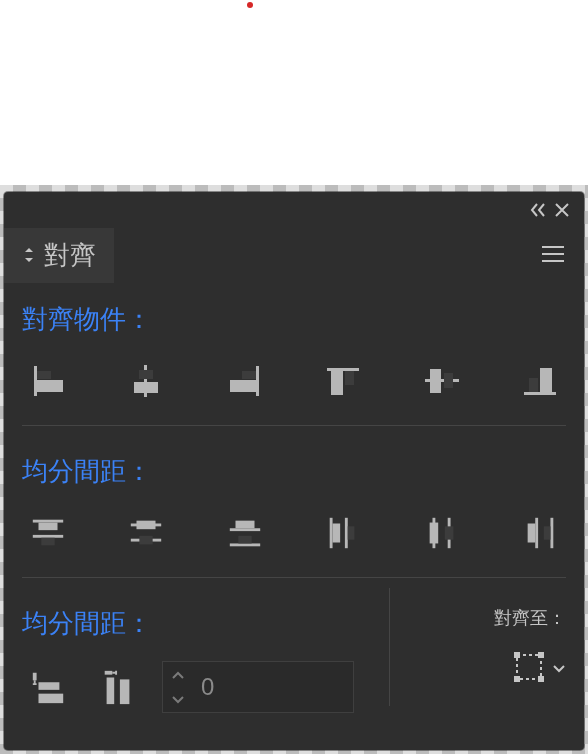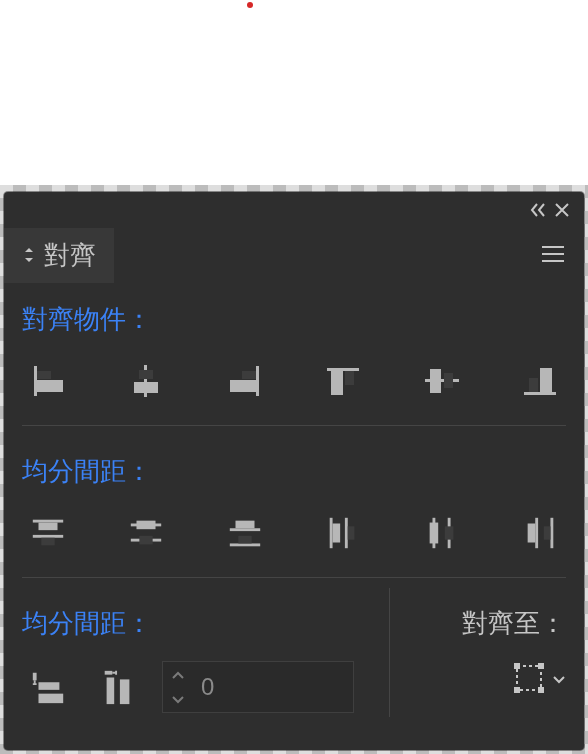--- a/index.html
+++ b/index.html
@@ -22,21 +22,21 @@
   .hamburger{margin-left:auto;padding:0 18px;color:#c6c6c6}
   .section{padding:18px 18px 10px 18px}
   .section-label{font-size:26px;color:#3b82f6;margin-bottom:20px}
   .icon-row{display:flex;justify-content:space-between;align-items:center}
   .ib{width:52px;height:48px;display:flex;align-items:center;justify-content:center;cursor:default}
   .ib svg{width:40px;height:38px}
   .hr{border:none;border-top:1px solid #454545;margin:10px 18px}
   .bottom-row{display:flex;align-items:flex-start}
   .btleft{flex:1;padding:18px}
   .btright{width:162px;padding:18px 18px 18px 14px;border-left:1px solid #454545}
-  .right-label{font-size:26px;color:#c6c6c6;text-align:right;margin-bottom:20px}
+  .right-label{font-size:18px;color:#c6c6c6;text-align:right;margin-bottom:20px}
   .spacing-controls{display:flex;align-items:center;gap:18px}
   .num-input{display:flex;align-items:center;background:#2a2a2a;border:1px solid #3f3f3f;height:50px;width:190px}
   .stepper{display:flex;flex-direction:column;width:30px}
   .stepper div{height:25px;display:flex;align-items:center;justify-content:center;color:#7a7a7a}
   .num-val{font-size:24px;color:#8a8a8a;padding-left:8px}
   .align-to-dd{display:flex;align-items:center;justify-content:flex-end;gap:6px;color:#c6c6c6;margin-top:4px}
 </style>
 </head>
 <body>
 

